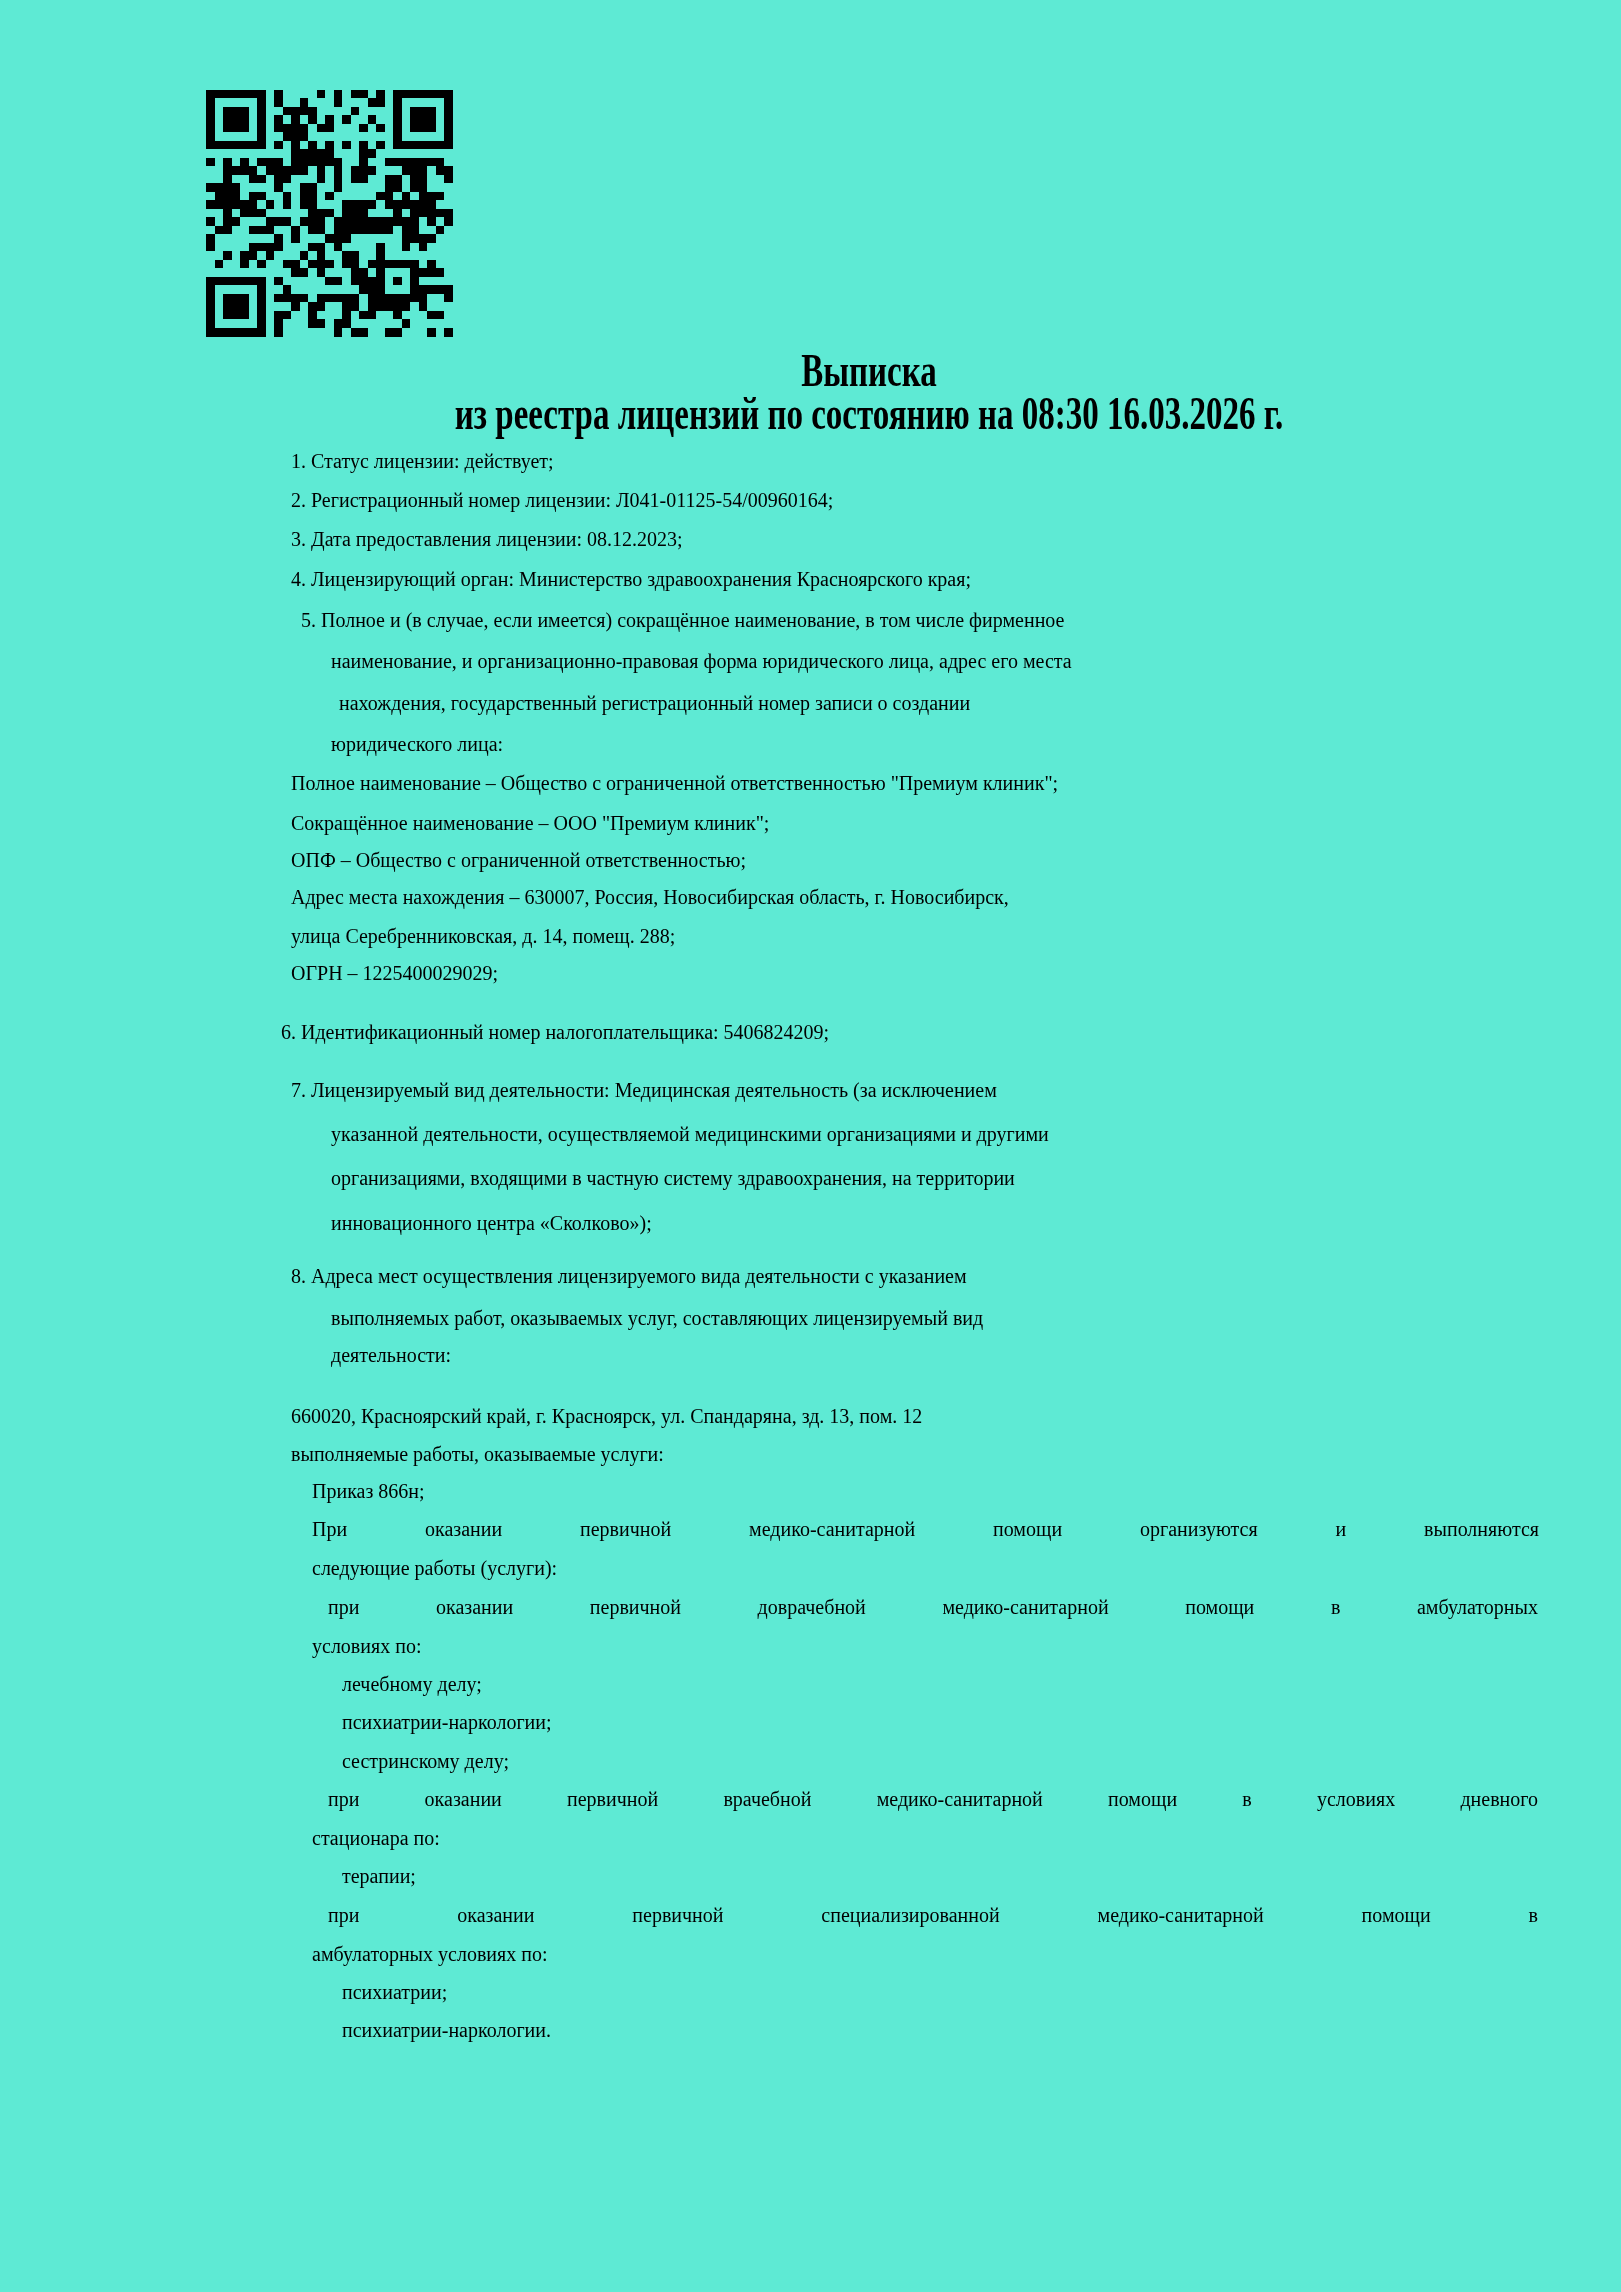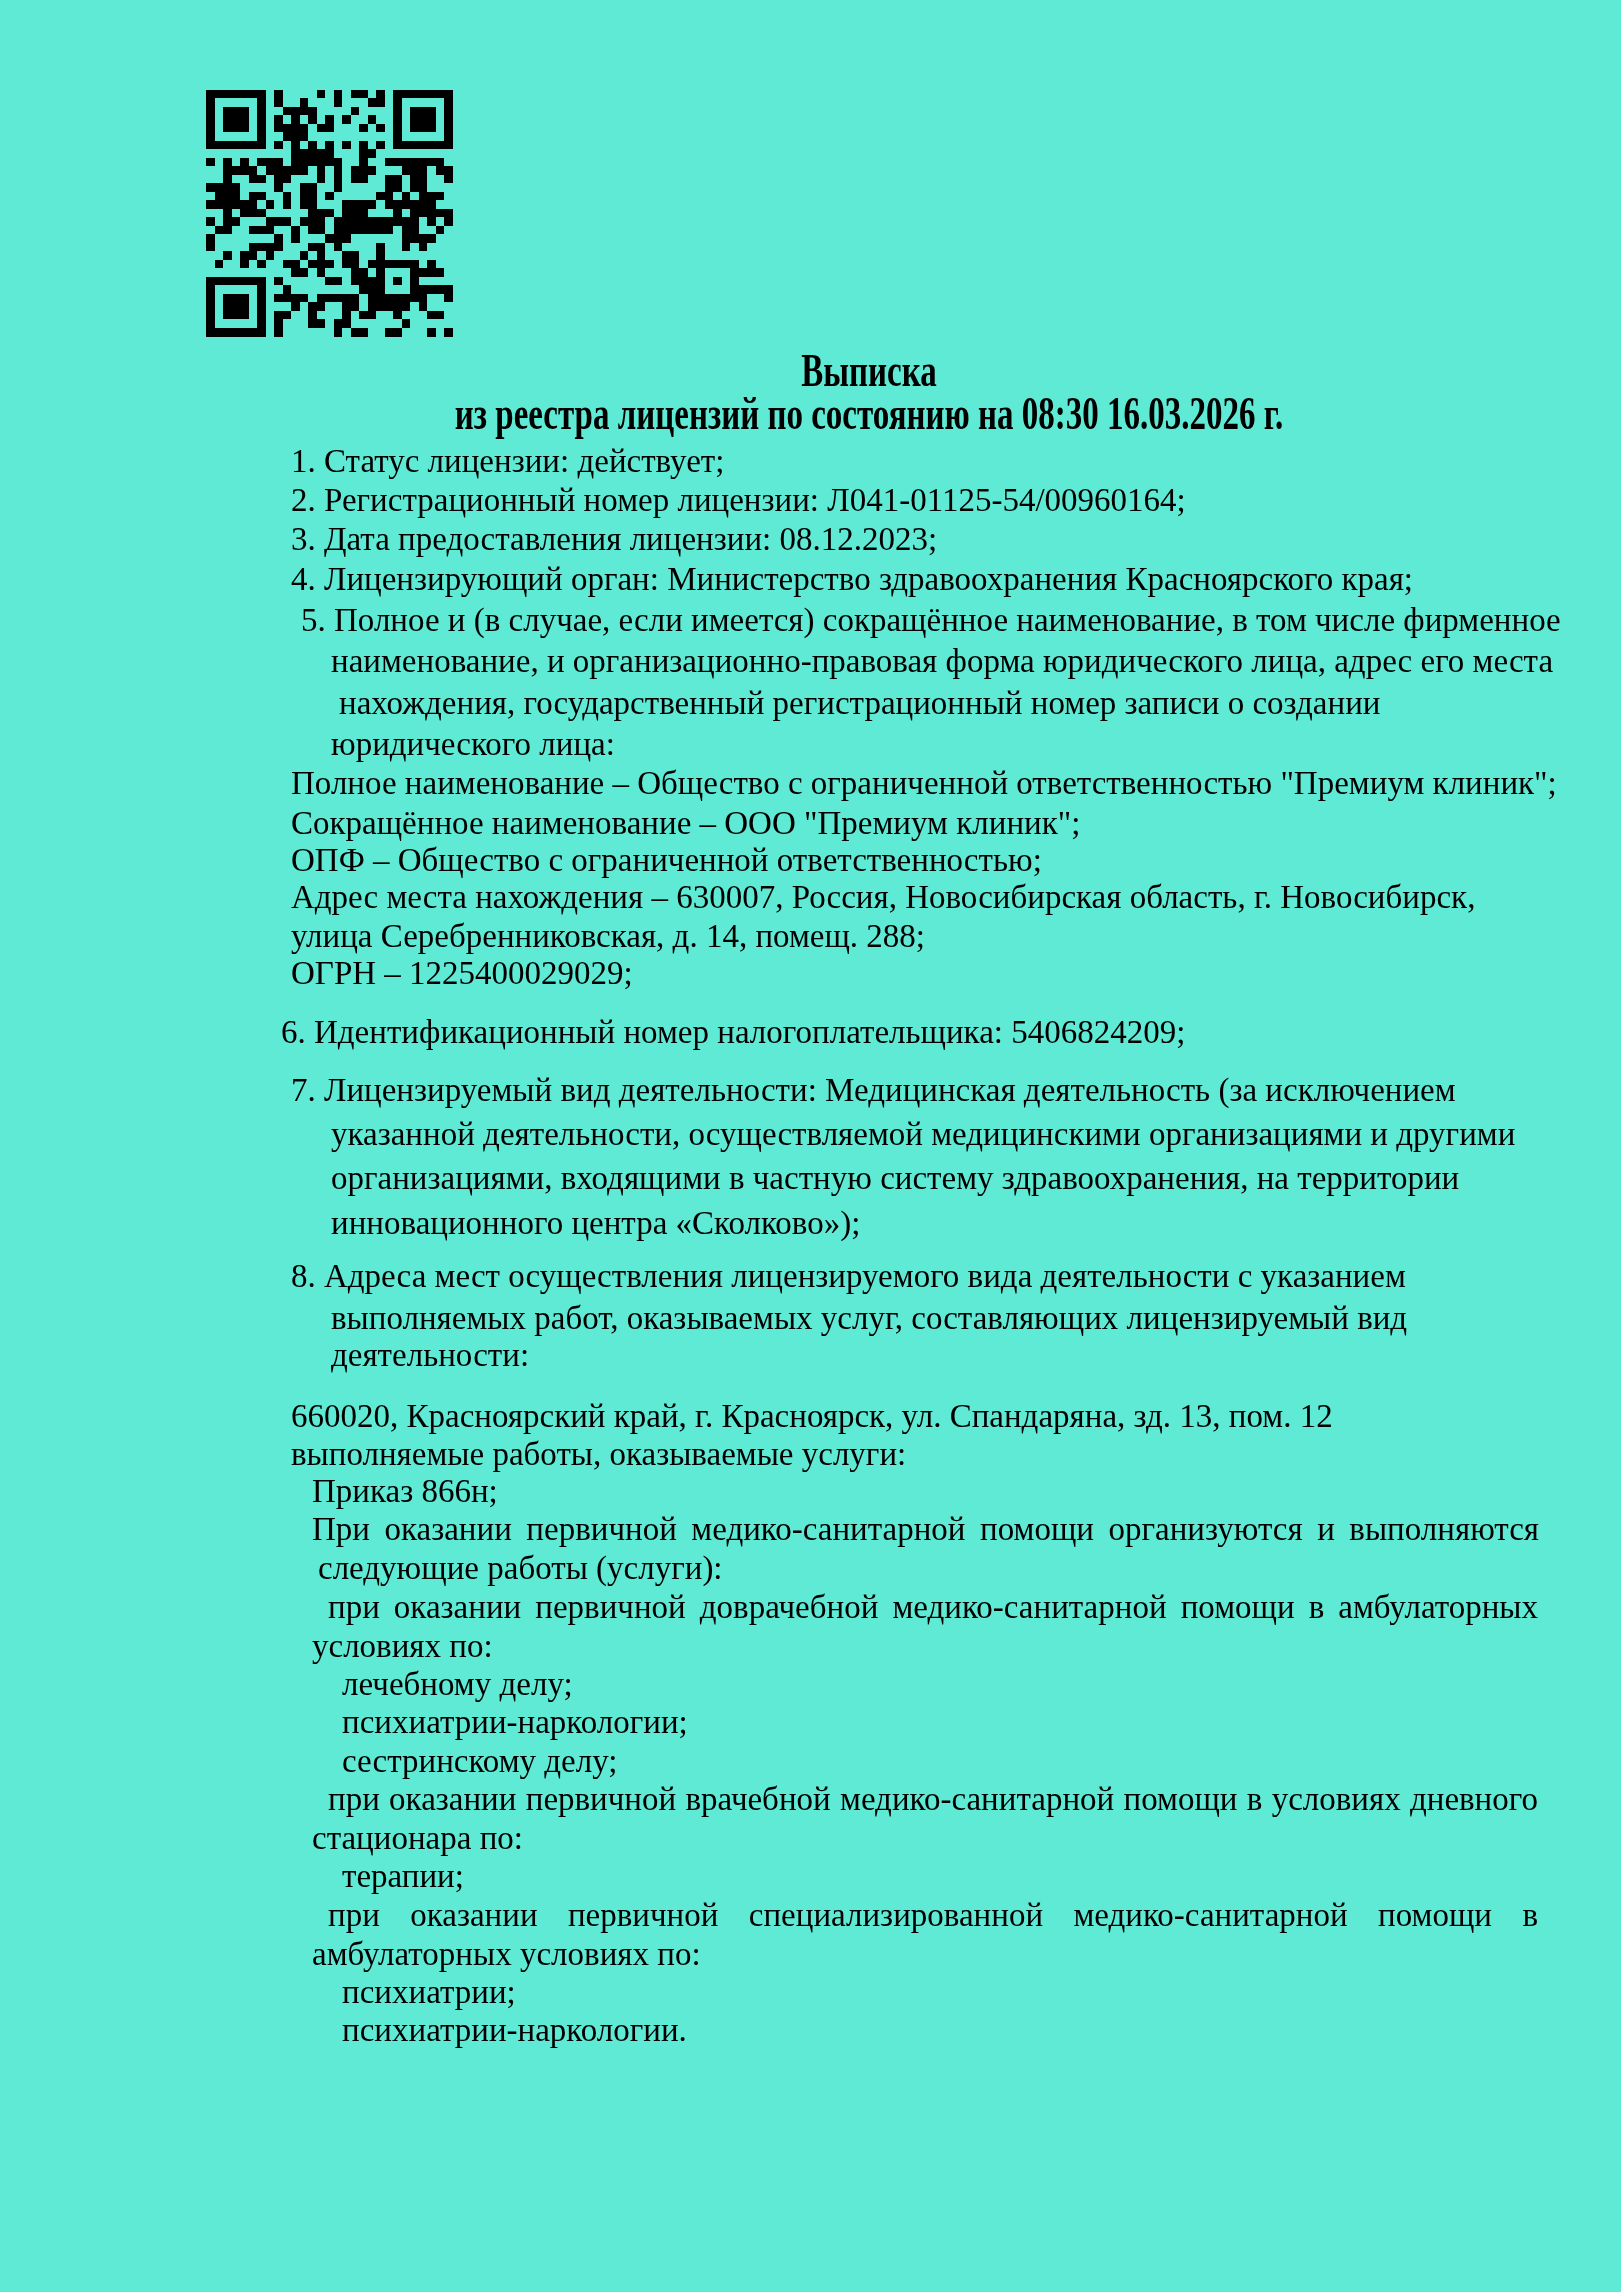--- a/index.html
+++ b/index.html
@@ -30,21 +30,21 @@
     transform-origin: center top;
     font-size: 33px;
     line-height: 33px;
     font-weight: bold;
     white-space: nowrap;
   }
   #title1 { top: 349px; }
   #title2 { top: 392px; }
   .line {
     position: absolute;
-    font-size: 33px;
+    font-size: 20px;
     line-height: 29px;
     white-space: nowrap;
   }
   .line.just {
     white-space: normal;
     text-align: justify;
   }
   .line.just::after {
     content: "";
     display: inline-block;
@@ -510,21 +510,21 @@
       <div class="line" style="left: 331px; top: 1120px;">указанной деятельности, осуществляемой медицинскими организациями и другими</div>
       <div class="line" style="left: 331px; top: 1164px;">организациями, входящими в частную систему здравоохранения, на территории</div>
       <div class="line" style="left: 331px; top: 1209px;">инновационного центра «Сколково»);</div>
       <div class="line" style="left: 291px; top: 1262px;">8. Адреса мест осуществления лицензируемого вида деятельности с указанием</div>
       <div class="line" style="left: 331px; top: 1304px;">выполняемых работ, оказываемых услуг, составляющих лицензируемый вид</div>
       <div class="line" style="left: 331px; top: 1341px;">деятельности:</div>
       <div class="line" style="left: 291px; top: 1402px;">660020, Красноярский край, г. Красноярск, ул. Спандаряна, зд. 13, пом. 12</div>
       <div class="line" style="left: 291px; top: 1440px;">выполняемые работы, оказываемые услуги:</div>
       <div class="line" style="left: 312px; top: 1477px;">Приказ 866н;</div>
       <div class="line just" style="left: 312px; top: 1515px; width: 1227px;">При оказании первичной медико-санитарной помощи организуются и выполняются</div>
-      <div class="line" style="left: 312px; top: 1554px; margin-left: 6px;">следующие работы (услуги):</div>
+      <div class="line" style="left: 312px; top: 1554px;">следующие работы (услуги):</div>
       <div class="line just" style="left: 328px; top: 1593px; width: 1210px;">при оказании первичной доврачебной медико-санитарной помощи в амбулаторных</div>
       <div class="line" style="left: 312px; top: 1632px;">условиях по:</div>
       <div class="line" style="left: 342px; top: 1670px;">лечебному делу;</div>
       <div class="line" style="left: 342px; top: 1708px;">психиатрии-наркологии;</div>
       <div class="line" style="left: 342px; top: 1747px;">сестринскому делу;</div>
       <div class="line just" style="left: 328px; top: 1785px; width: 1210px;">при оказании первичной врачебной медико-санитарной помощи в условиях дневного</div>
       <div class="line" style="left: 312px; top: 1824px;">стационара по:</div>
       <div class="line" style="left: 342px; top: 1862px;">терапии;</div>
       <div class="line just" style="left: 328px; top: 1901px; width: 1210px;">при оказании первичной специализированной медико-санитарной помощи в</div>
       <div class="line" style="left: 312px; top: 1940px;">амбулаторных условиях по:</div>

